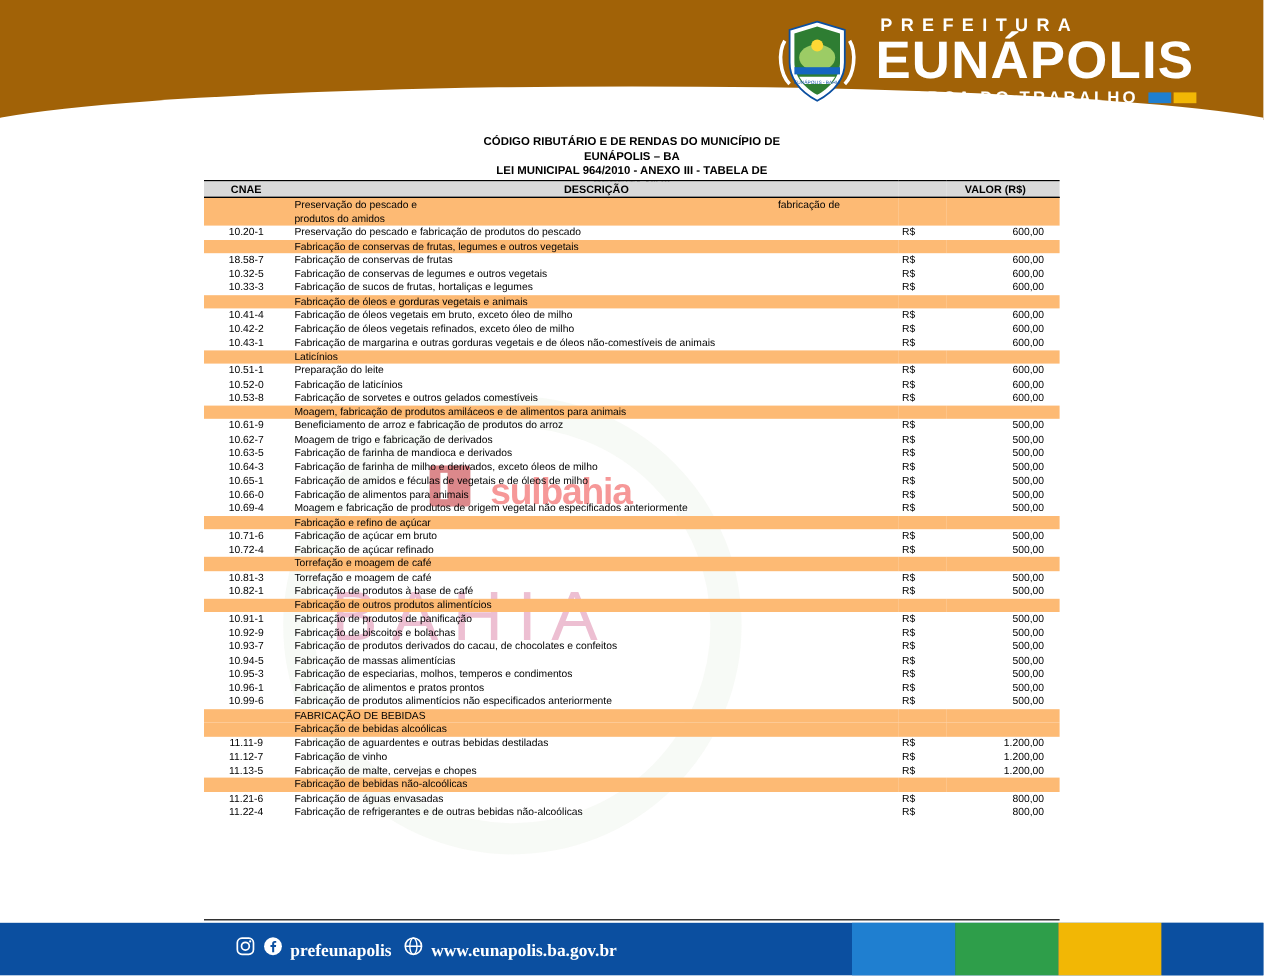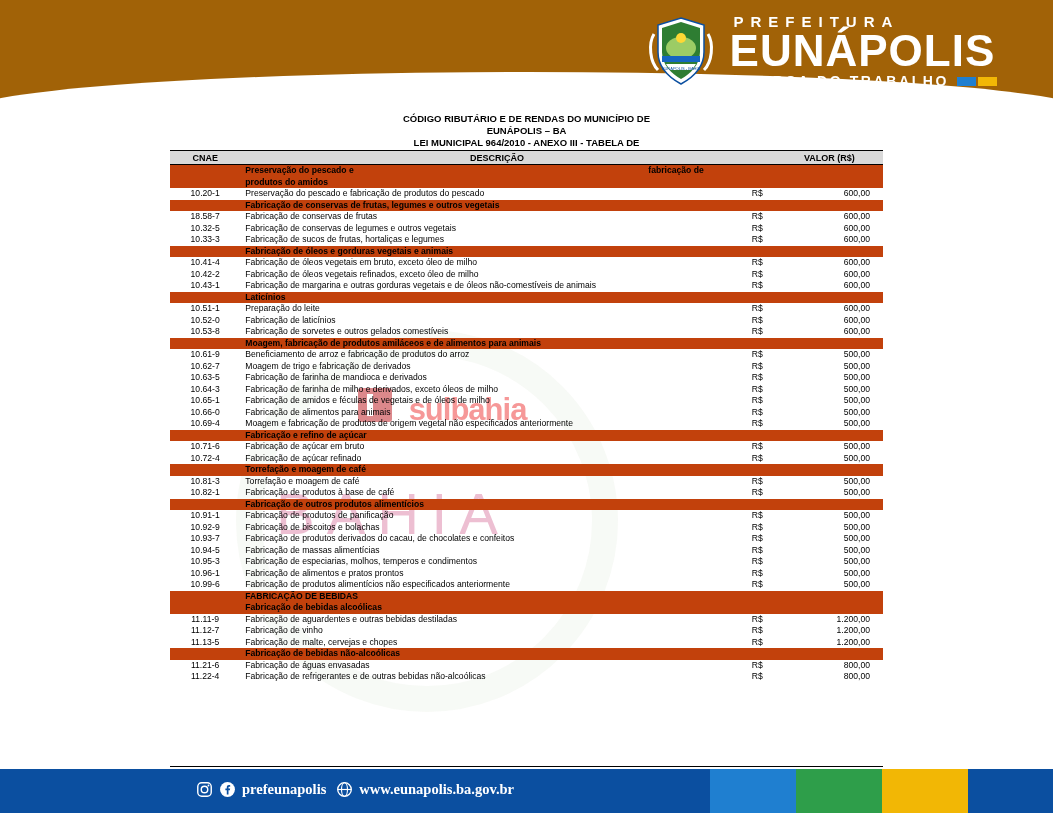--- a/index.html
+++ b/index.html
@@ -69,21 +69,21 @@
     background:#d9d9d9;border-top:1.6px solid #000;border-bottom:1.6px solid #000;
     font-weight:bold;font-size:9px;height:13px;text-align:center;
   }
   .c-cnae{width:72px;text-align:center;}
   .c-desc{width:520px;text-align:left;padding-left:5px;}
   .c-rs{width:38px;text-align:left;padding-left:3px;}
   .c-val{width:83px;text-align:right;padding-right:13px;}
   tbody tr{height:11.5px;}
   tbody td{line-height:11.5px;}
   tr.group td{
-    background:#c2410c;font-weight:bold;
+    background:#fdba74;font-weight:normal;
   }
   .head-val{text-align:center;}
 
   .two-line{height:23px;line-height:11.5px;}
   .two-line .l1{display:block;}
   .two-line .l2{display:block;}
   .frag{position:relative;}
   .frag .far{position:absolute;left:408px;top:0;}
 
   
@@ -126,21 +126,21 @@
   }
   .footer{
     position:absolute;left:0;bottom:0;width:1053px;height:44px;
     background:#0b4fa0;display:flex;align-items:center;
   }
   .footer-left{
     flex:0 0 710px;height:44px;display:flex;align-items:center;
     justify-content:center;gap:10px;color:#fff;
     font-size:14.5px;font-weight:bold;font-family:"Liberation Serif", serif;
   }
-  .footer-left .grp{display:flex;align-items:flex-start;gap:6px;}
+  .footer-left .grp{display:flex;align-items:flex-end;gap:6px;}
   .footer-swatch{width:86px;height:44px;}
   .sw1{background:#1f7fd0;}
   .sw2{background:#2e9e4a;}
   .sw3{background:#f2b705;}
   .sw4{background:#0b4fa0;flex:1;}
   .ico{display:inline-block;vertical-align:middle;}
 </style>
 </head>
 <body>
 

